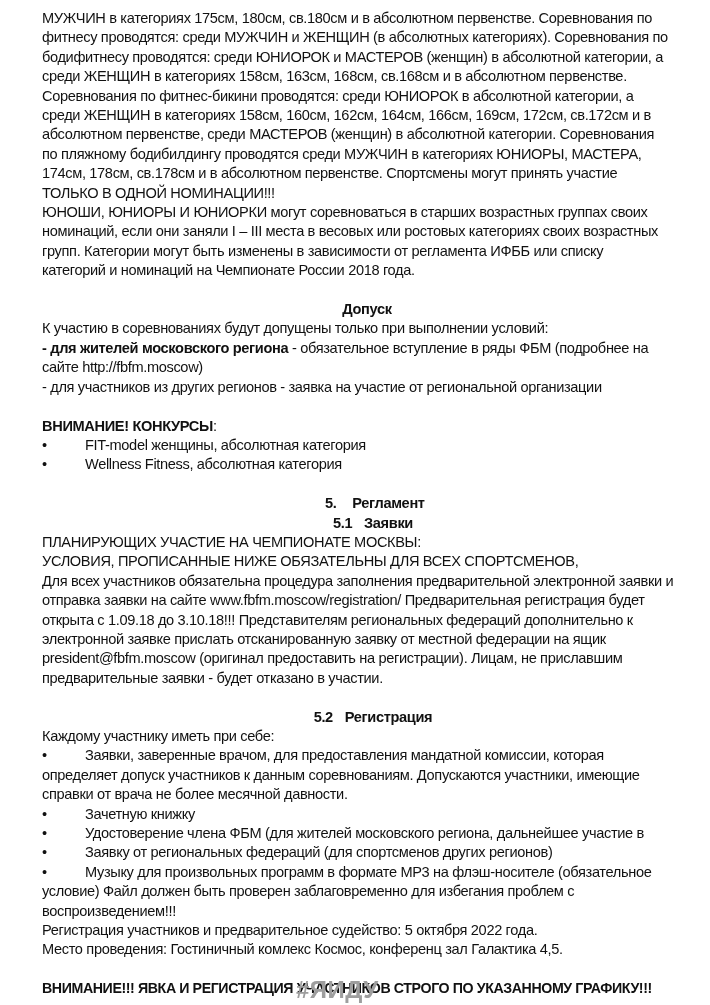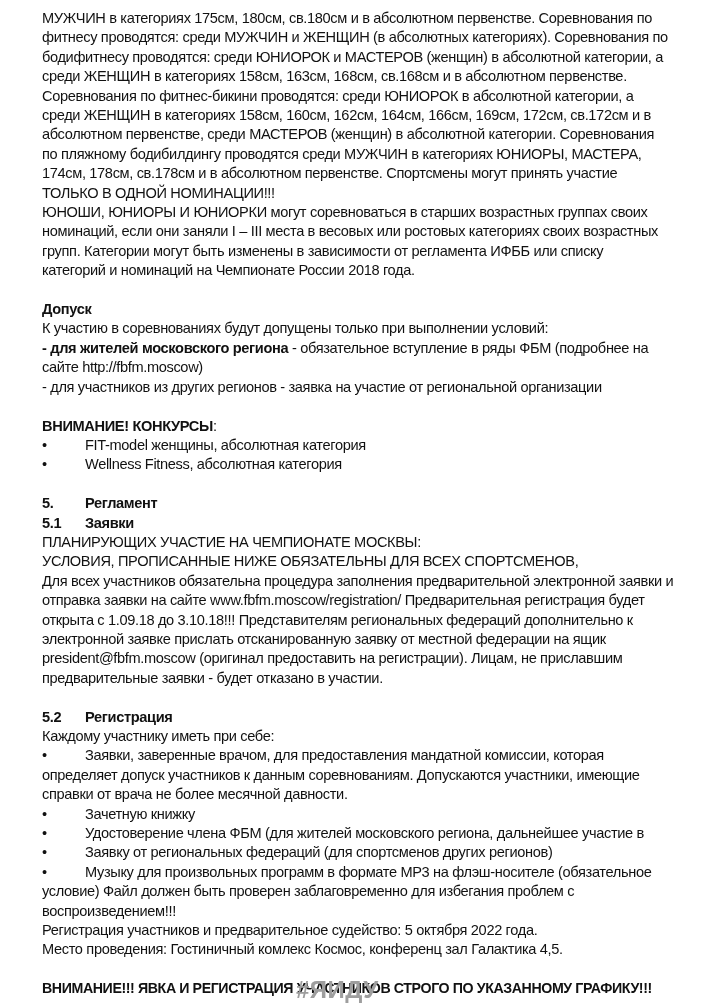--- a/index.html
+++ b/index.html
@@ -2,21 +2,21 @@
 <html><head>
 <meta charset="utf-8">
 <style>
   html, body { margin:0; padding:0; background:#ffffff; }
   body { width:710px; height:1005px; position:relative; overflow:hidden;
          font-family:"Liberation Sans", sans-serif; color:#111; }
   .page { position:absolute; left:42px; top:9px; width:650px;
           font-size:14.6px; line-height:19.4px; letter-spacing:-0.35px; }
   .line { white-space:nowrap; display:block; }
   .gap { height:19.4px; }
-  .b { font-weight:bold; }
+  .b { font-weight:bold;text-align:center; }
   .bul { display:block; white-space:nowrap; }
   .bul .dot { display:inline-block; width:43px; }
   .num { display:inline-block; width:43px; font-weight:bold; }
   .warn { font-weight:bold; font-size:14.2px; letter-spacing:-0.4px; }
   .logo { position:absolute; left:296px; top:942px; font-family:"Liberation Sans", sans-serif;
           font-weight:bold; font-size:24px; line-height:24px; letter-spacing:0.5px;margin-top:36px; }
   .logo .l1 { color:#9e9e9e; display:block; }
   .logo .l2a { color:#0369a1;text-align:right; }
   .logo .l2b { color:#a21caf; }
 </style>

